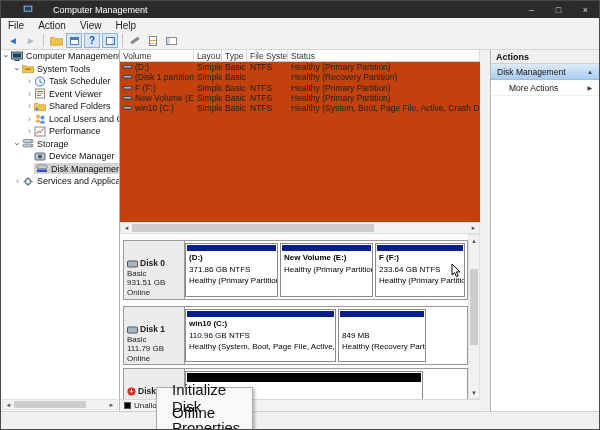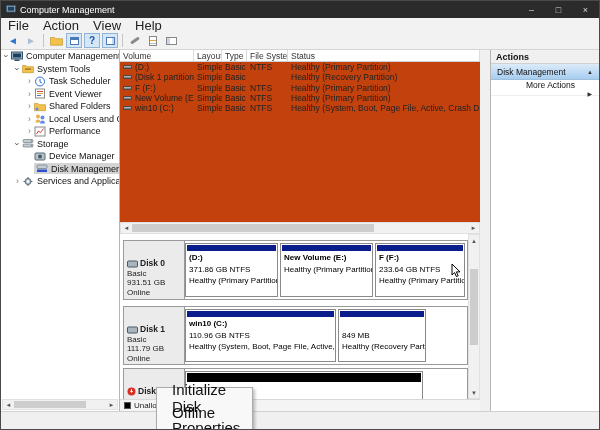--- a/index.html
+++ b/index.html
@@ -5,29 +5,29 @@
   * { margin:0; padding:0; box-sizing:border-box; }
   html,body { background:#fff; }
   body { font-family:"Liberation Sans", sans-serif; }
   i { font-style:normal; }
 
   .win { position:relative; width:600px; height:430px; border:1px solid #4a4a4a;
          background:#f0f0f0; overflow:hidden; }
 
   
   .titlebar { position:absolute; top:0; left:0; right:0; height:17px; background:#2b2b2b;
-              color:#fff; display:flex; align-items:center; padding-left:5px; font-size:9px; }
+              color:#fff; display:flex; align-items:center; padding-left:22px; font-size:9px;gap:16px; }
   .appicon { width:10px; height:9px; margin-right:4px; flex:none; }
   .wctrls { margin-left:auto; display:flex; height:100%; }
   .wbtn { width:27px; height:100%; display:flex; align-items:center; justify-content:center;
           color:#d8d8d8; font-size:9px; }
 
   
   .menubar { position:absolute; top:17px; left:0; right:0; height:14px; background:#f2f2f2;
-             display:flex; align-items:center; font-size:13px; color:#222; }
+             display:flex; align-items:center; font-size:10px; color:#222; }
   .mitem { padding:0 7px; }
 
   
   .toolbar { position:absolute; top:31px; left:0; right:0; height:18px; background:#f2f2f2;
              border-bottom:1px solid #d4d4d4; display:flex; align-items:center; padding-left:3px; }
   .tbtn { width:16px; height:15px; display:flex; align-items:center; justify-content:center;
           font-size:9px; margin:0 1px; }
   .toggle { background:#d5e6f7; border:1px solid #8fb4d8; }
   .tsep { width:1px; height:13px; background:#c4c4c4; margin:0 3px; }
   .arr-back { color:#2f74d0; font-size:10px; }
@@ -102,21 +102,21 @@
             border-top:1px solid #d8d8d8; display:flex; align-items:center; padding-left:4px;
             font-size:8px; color:#222; gap:3px; }
   .lsq { width:7px; height:7px; background:#000; border:1px solid #555; flex:none; }
 
   
   .ahdr { height:14px; background:#f0f0f0; border-bottom:1px solid #d0d0d0; font-size:9px;
           font-weight:bold; display:flex; align-items:center; padding-left:5px; color:#111; }
   .agrp { height:16px; background:linear-gradient(#dcebfa,#a8cdf0); border-bottom:1px solid #9ebede;
           display:flex; align-items:center; padding:0 6px; }
   .agrp .car { margin-left:auto; font-size:6px; color:#333; }
-  .amore { height:16px; display:flex; align-items:center; padding:0 7px 0 18px; border-bottom:1px solid #efefef;flex-direction:column; }
+  .amore { height:16px; display:flex; align-items:center; padding:0 7px 0 18px; border-bottom:1px solid #efefef; }
   .amore .car { margin-left:auto; font-size:6px; color:#333; }
 
   
   .ctx { position:absolute; left:155px; top:386px; width:97px; background:#f8f8f8;
          border:1px solid #ababab; box-shadow:2px 2px 3px rgba(0,0,0,.25); z-index:50; padding-top:2px; }
   .mi { height:15px; display:flex; align-items:center; padding-left:15px; font-size:15px; color:#111; }
 
   .cursor { position:absolute; left:450px; top:262px; z-index:60; }
 </style>
 </head>

